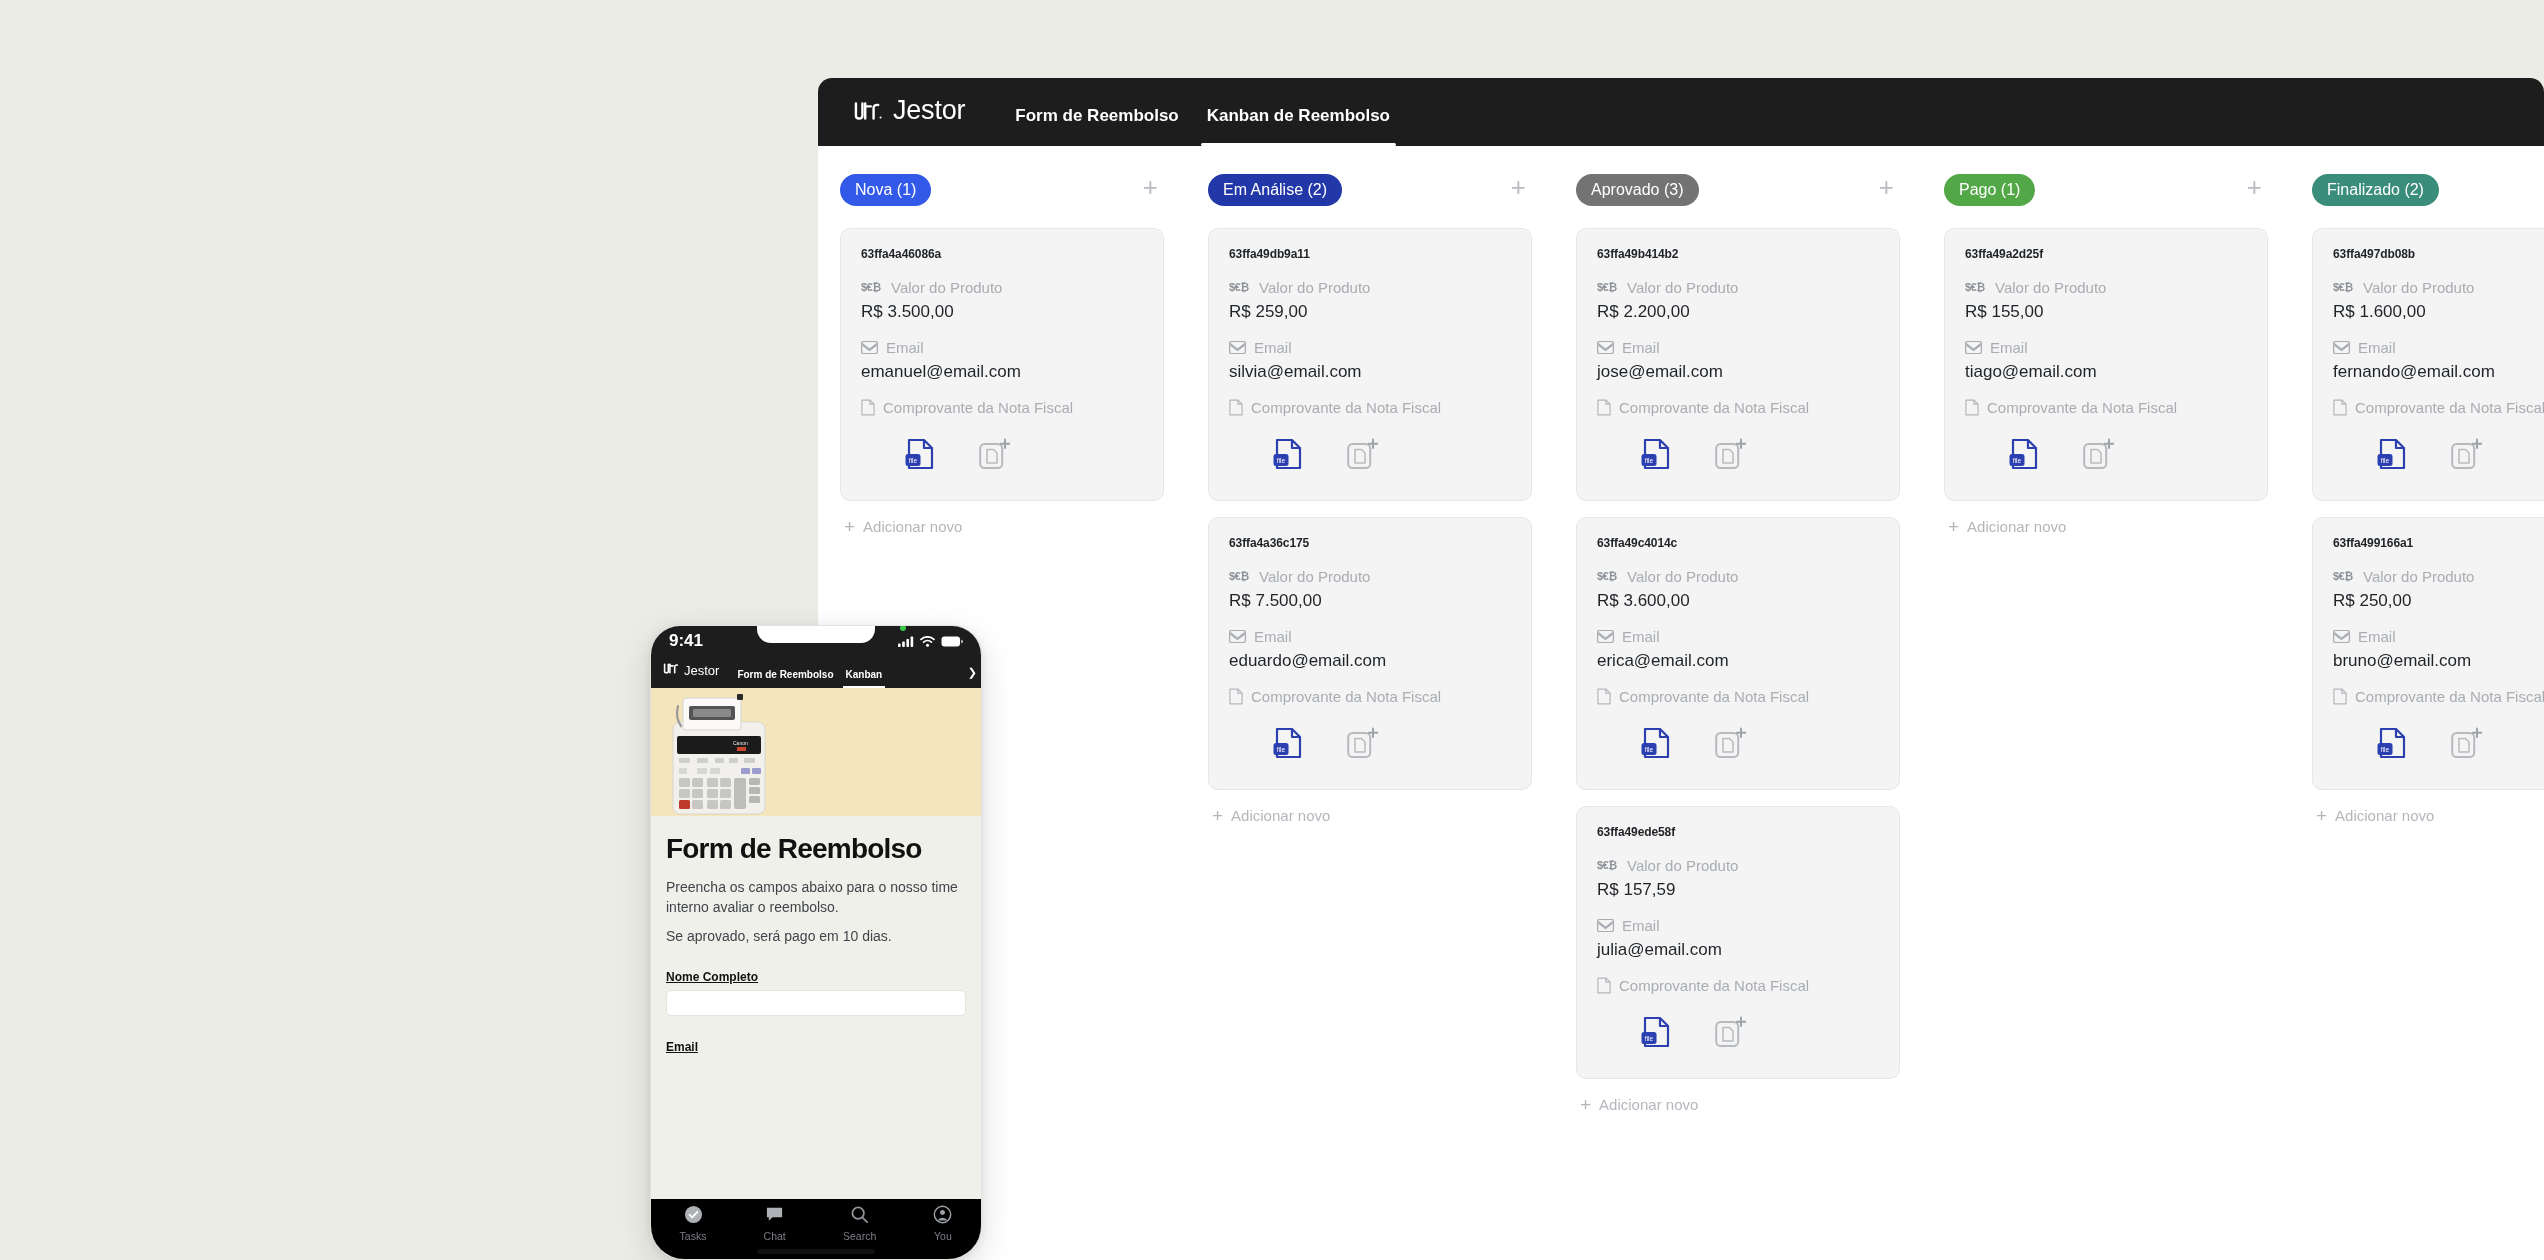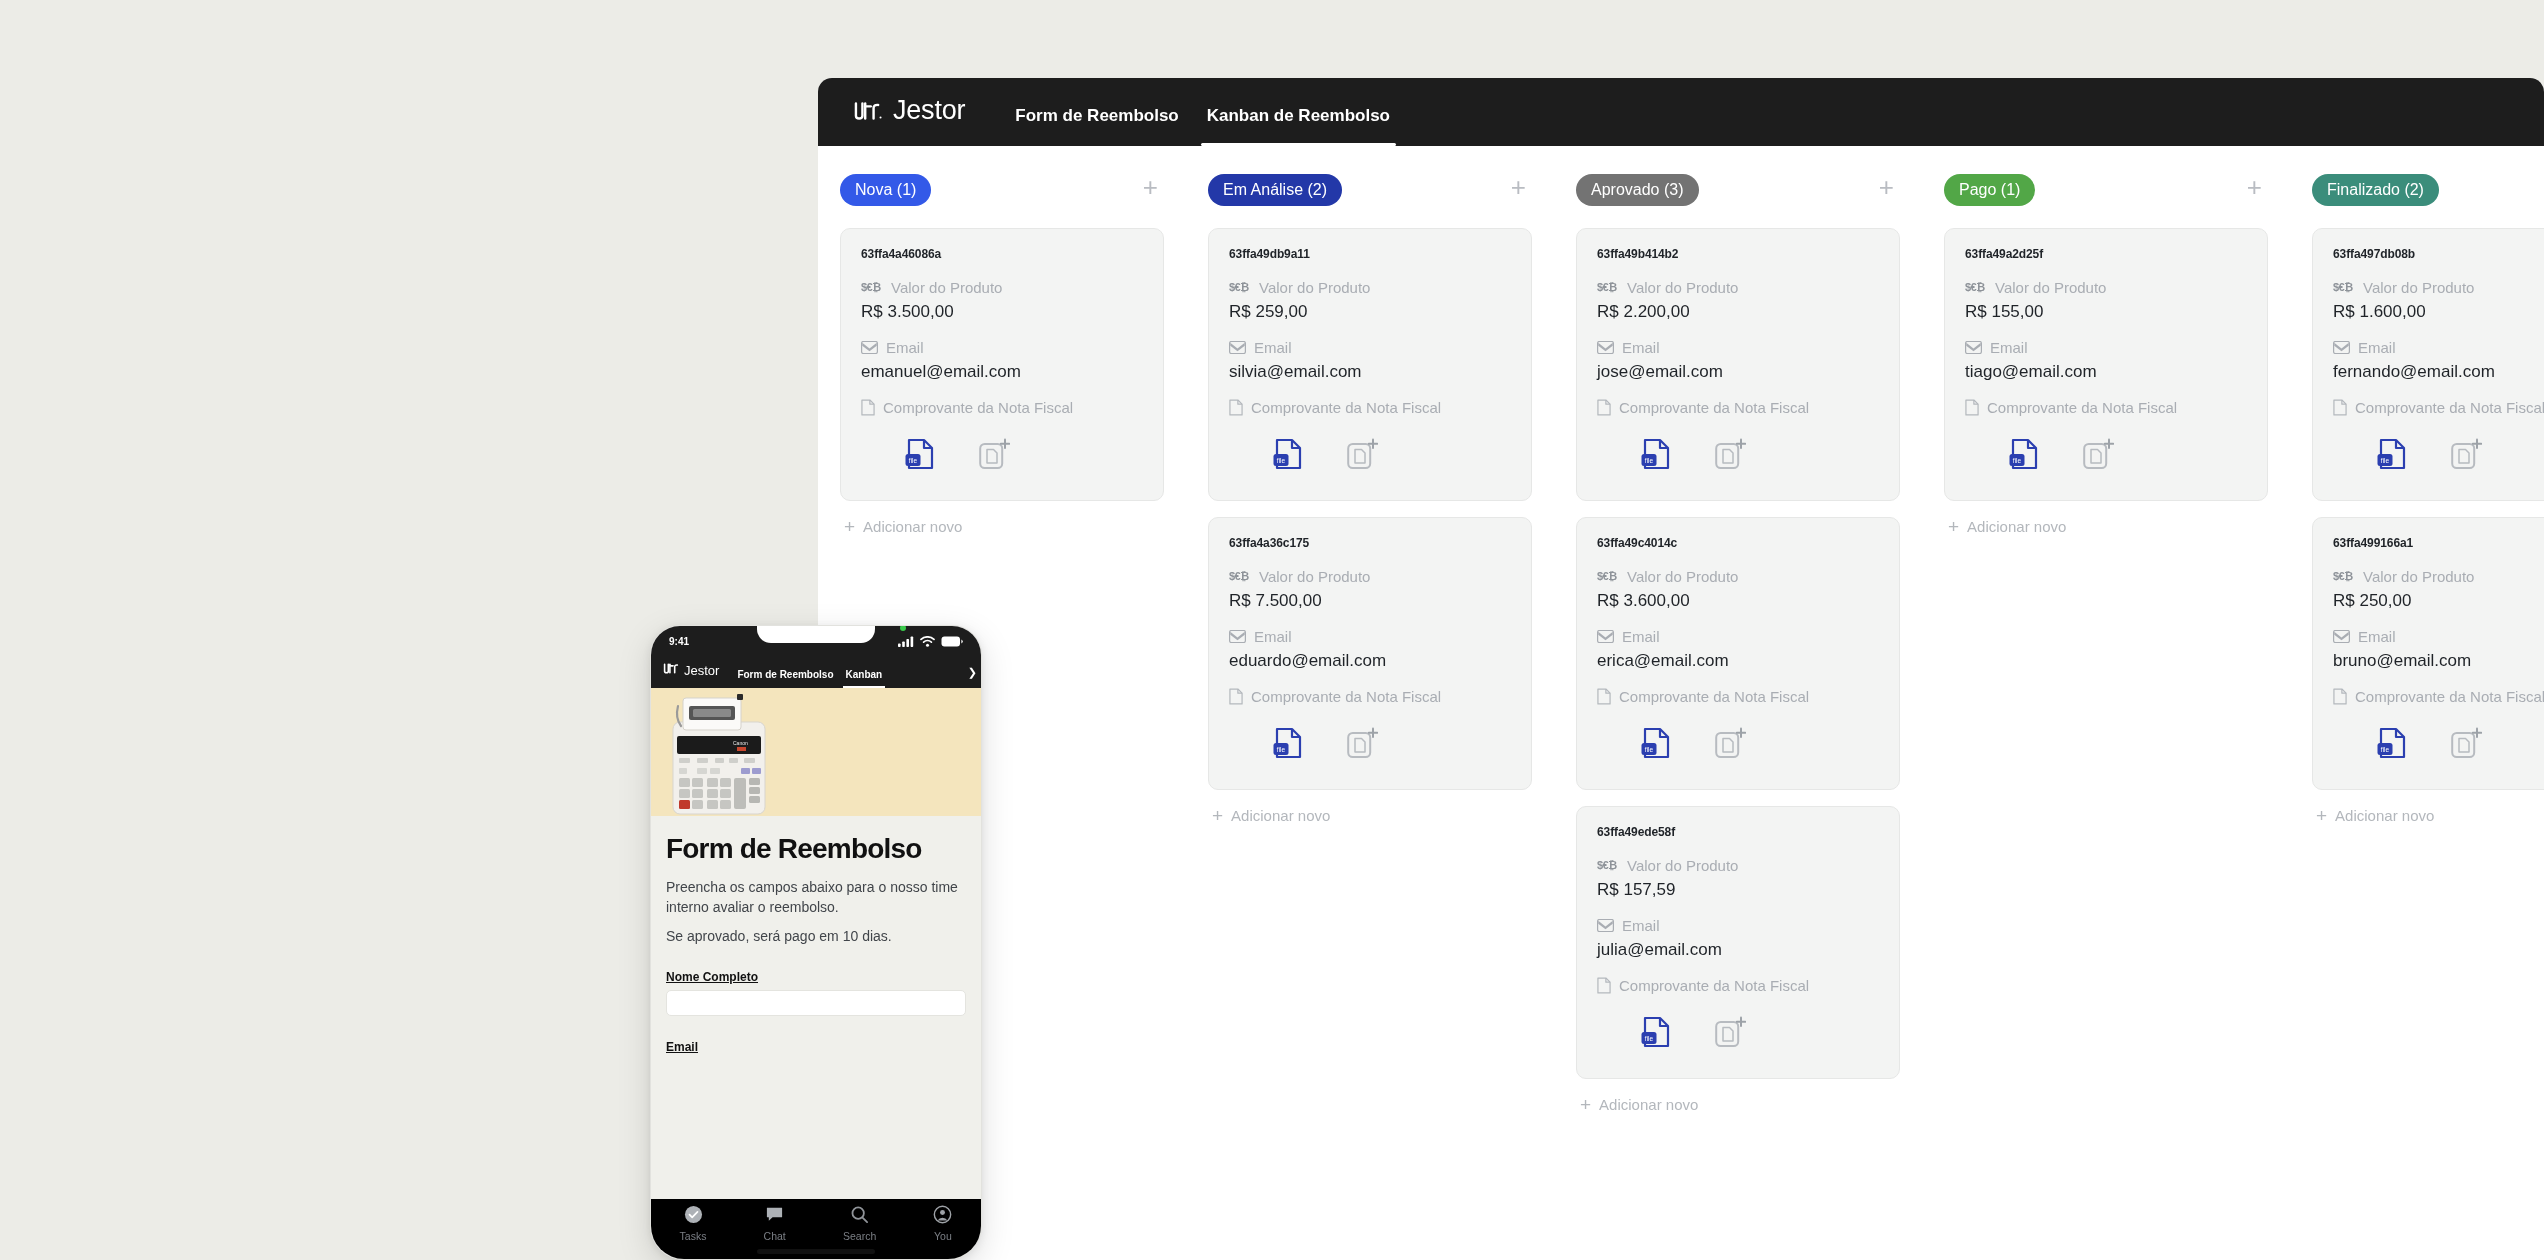--- a/index.html
+++ b/index.html
@@ -151,21 +151,21 @@
     border-radius: 30px 30px 34px 34px;
     box-shadow: 0 10px 34px rgba(0,0,0,.13), 0 2px 8px rgba(0,0,0,.08);
     overflow: hidden;
     border: 1px solid #e2e2de;
   }
   .phone-status {
     height: 30px; background: #1d1d1d;
     display: flex; align-items: center; justify-content: space-between;
     padding: 0 18px; position: relative;
   }
-  .phone-time { color: #fff; font-size: 10px; font-weight: 700; }
+  .phone-time { color: #fff; font-size: 17px; font-weight: 700; }
   .phone-notch {
     position: absolute; left: 50%; transform: translateX(-50%);
     top: -10px; width: 118px; height: 27px;
     background: #ffffff; border-radius: 0 0 14px 14px;
   }
   .status-icons { display: flex; align-items: center; gap: 6px; position: relative; }
   .green-dot {
     position: absolute; top: -11px; left: 2px;
     width: 6px; height: 6px; border-radius: 50%; background: #3ac94b;
   }

